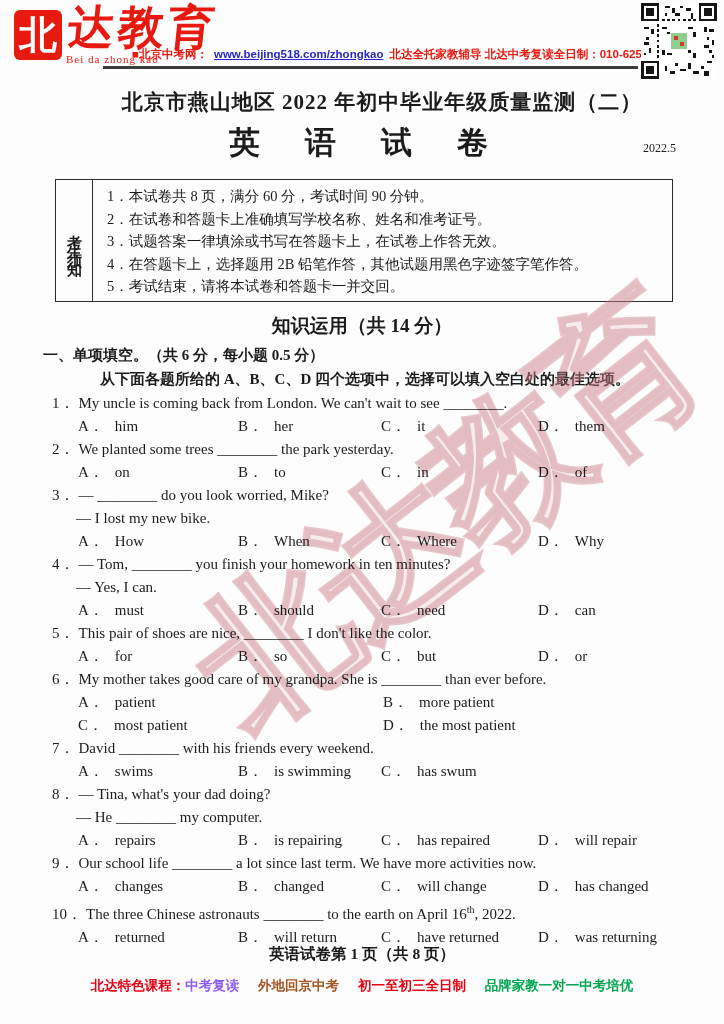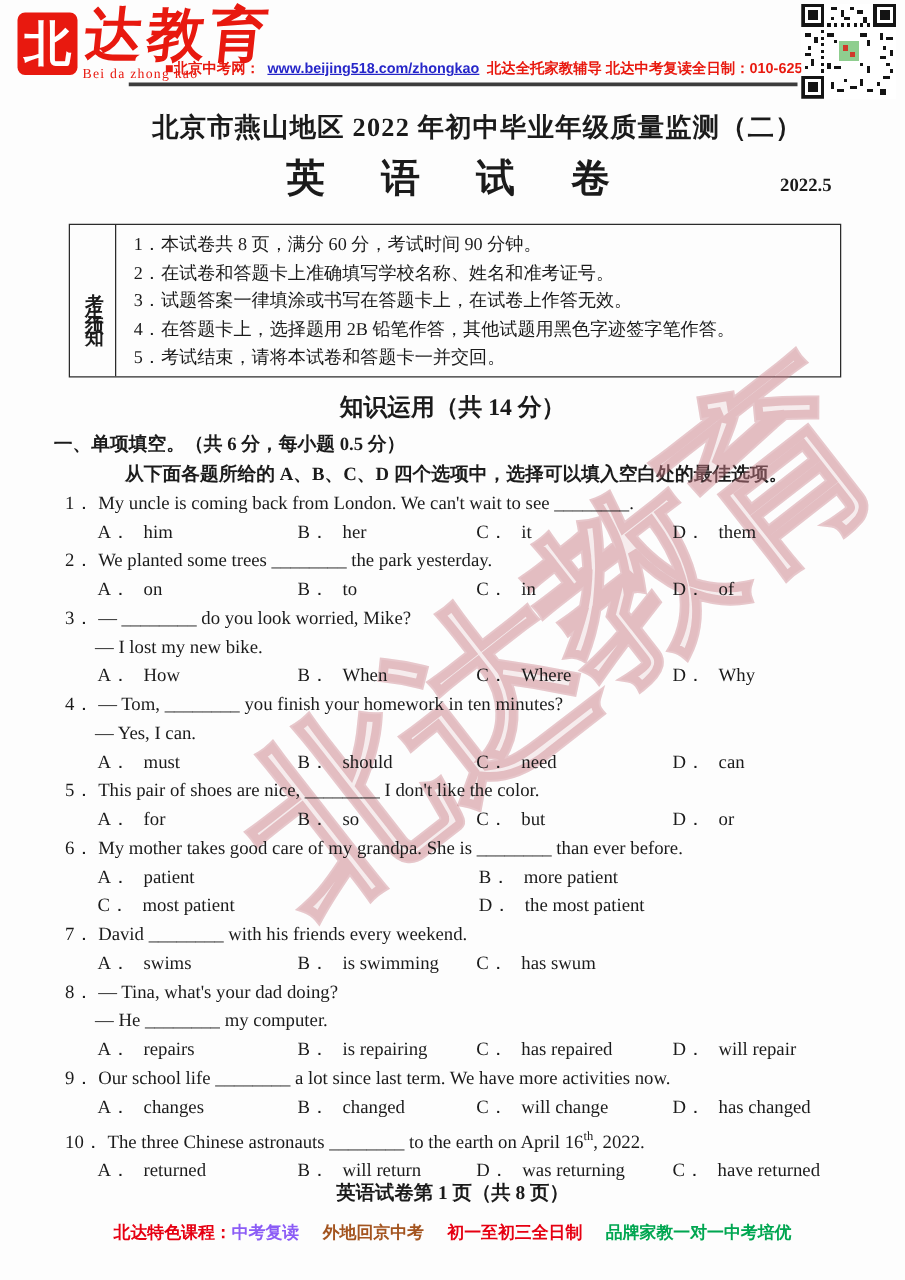--- a/index.html
+++ b/index.html
@@ -43,21 +43,21 @@
   .qr { position:absolute; left:641px; top:3px; width:76px; height:76px; }
   
   .title-main {
     position:absolute; top:88px; left:0; width:100%;
     text-align:center; font-size:21px; font-weight:700; letter-spacing:1px;margin-left:20px;
   }
   .title-subject {
     position:absolute; top:122px; left:0; width:100%;
     text-align:center; font-size:31px; font-weight:700; letter-spacing:7px;
   }
-  .title-date { position:absolute; top:141px; left:624px; font-size:15px;font-weight:bold; }
+  .title-date { position:absolute; top:141px; left:643px; font-size:12px; }
   
   .notice {
     position:absolute; left:55px; top:179px; width:618px; height:123px;
     border:1.6px solid #2b2b2b; display:flex;
   }
   .notice-side {
     width:37px; border-right:1.6px solid #2b2b2b;
     display:flex; align-items:center; justify-content:center;
   }
   .notice-side-text {
@@ -312,22 +312,22 @@
       <span><span class="opt-label">C．</span><span>will change</span></span>
       <span><span class="opt-label">D．</span><span>has changed</span></span>
     </div>
   </div>
 
   <div>
     <div class="q-line"><span class="q-num">10．</span><span><span>The three Chinese astronauts ________ to the earth on April 16</span><sup>th</sup><span>, 2022.</span></span></div>
     <div class="q-opts cols4">
       <span><span class="opt-label">A．</span><span>returned</span></span>
       <span><span class="opt-label">B．</span><span>will return</span></span>
+      <span><span class="opt-label">C．</span><span>have returned</span></span>
       <span><span class="opt-label">D．</span><span>was returning</span></span>
-      <span><span class="opt-label">C．</span><span>have returned</span></span>
     </div>
   </div>
 
 </div>
 
 <div class="page-num">英语试卷第 1 页（共 8 页）</div>
 <div class="promo">
   <span class="c-red">北达特色课程：</span><span class="c-blue">中考复读</span>
   <span class="c-orange">外地回京中考</span>
   <span class="c-red">初一至初三全日制</span>

